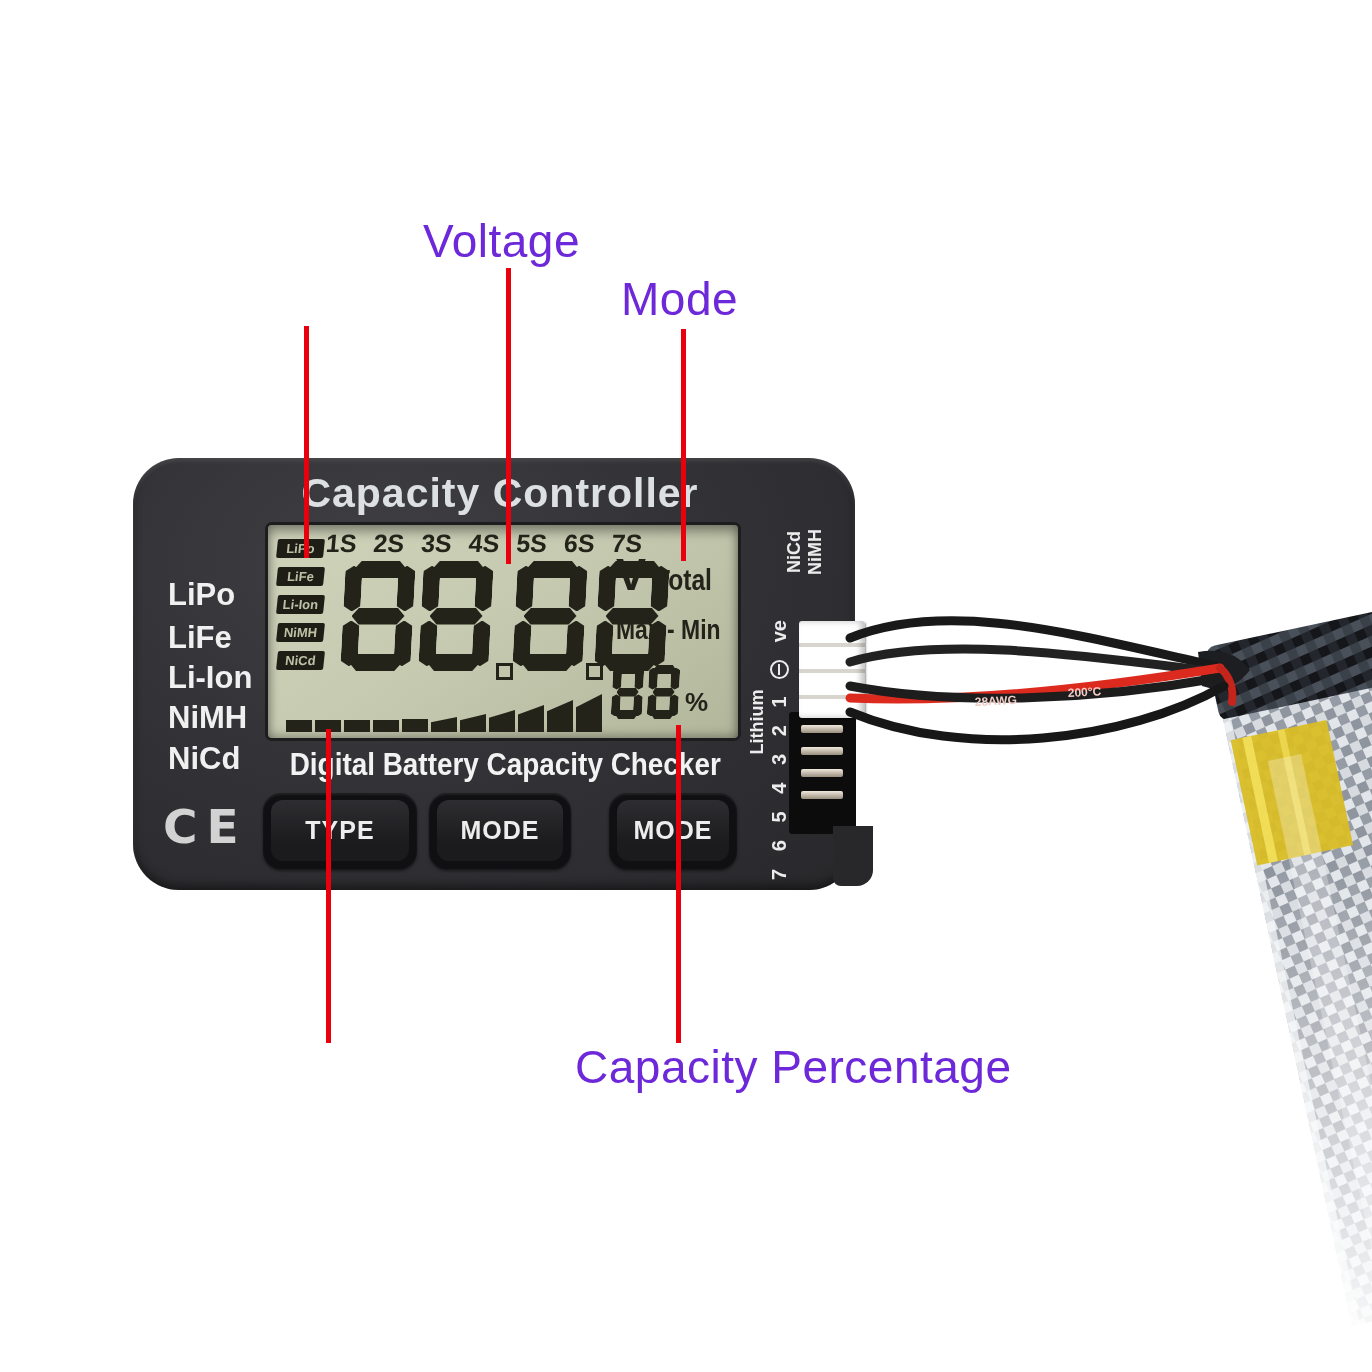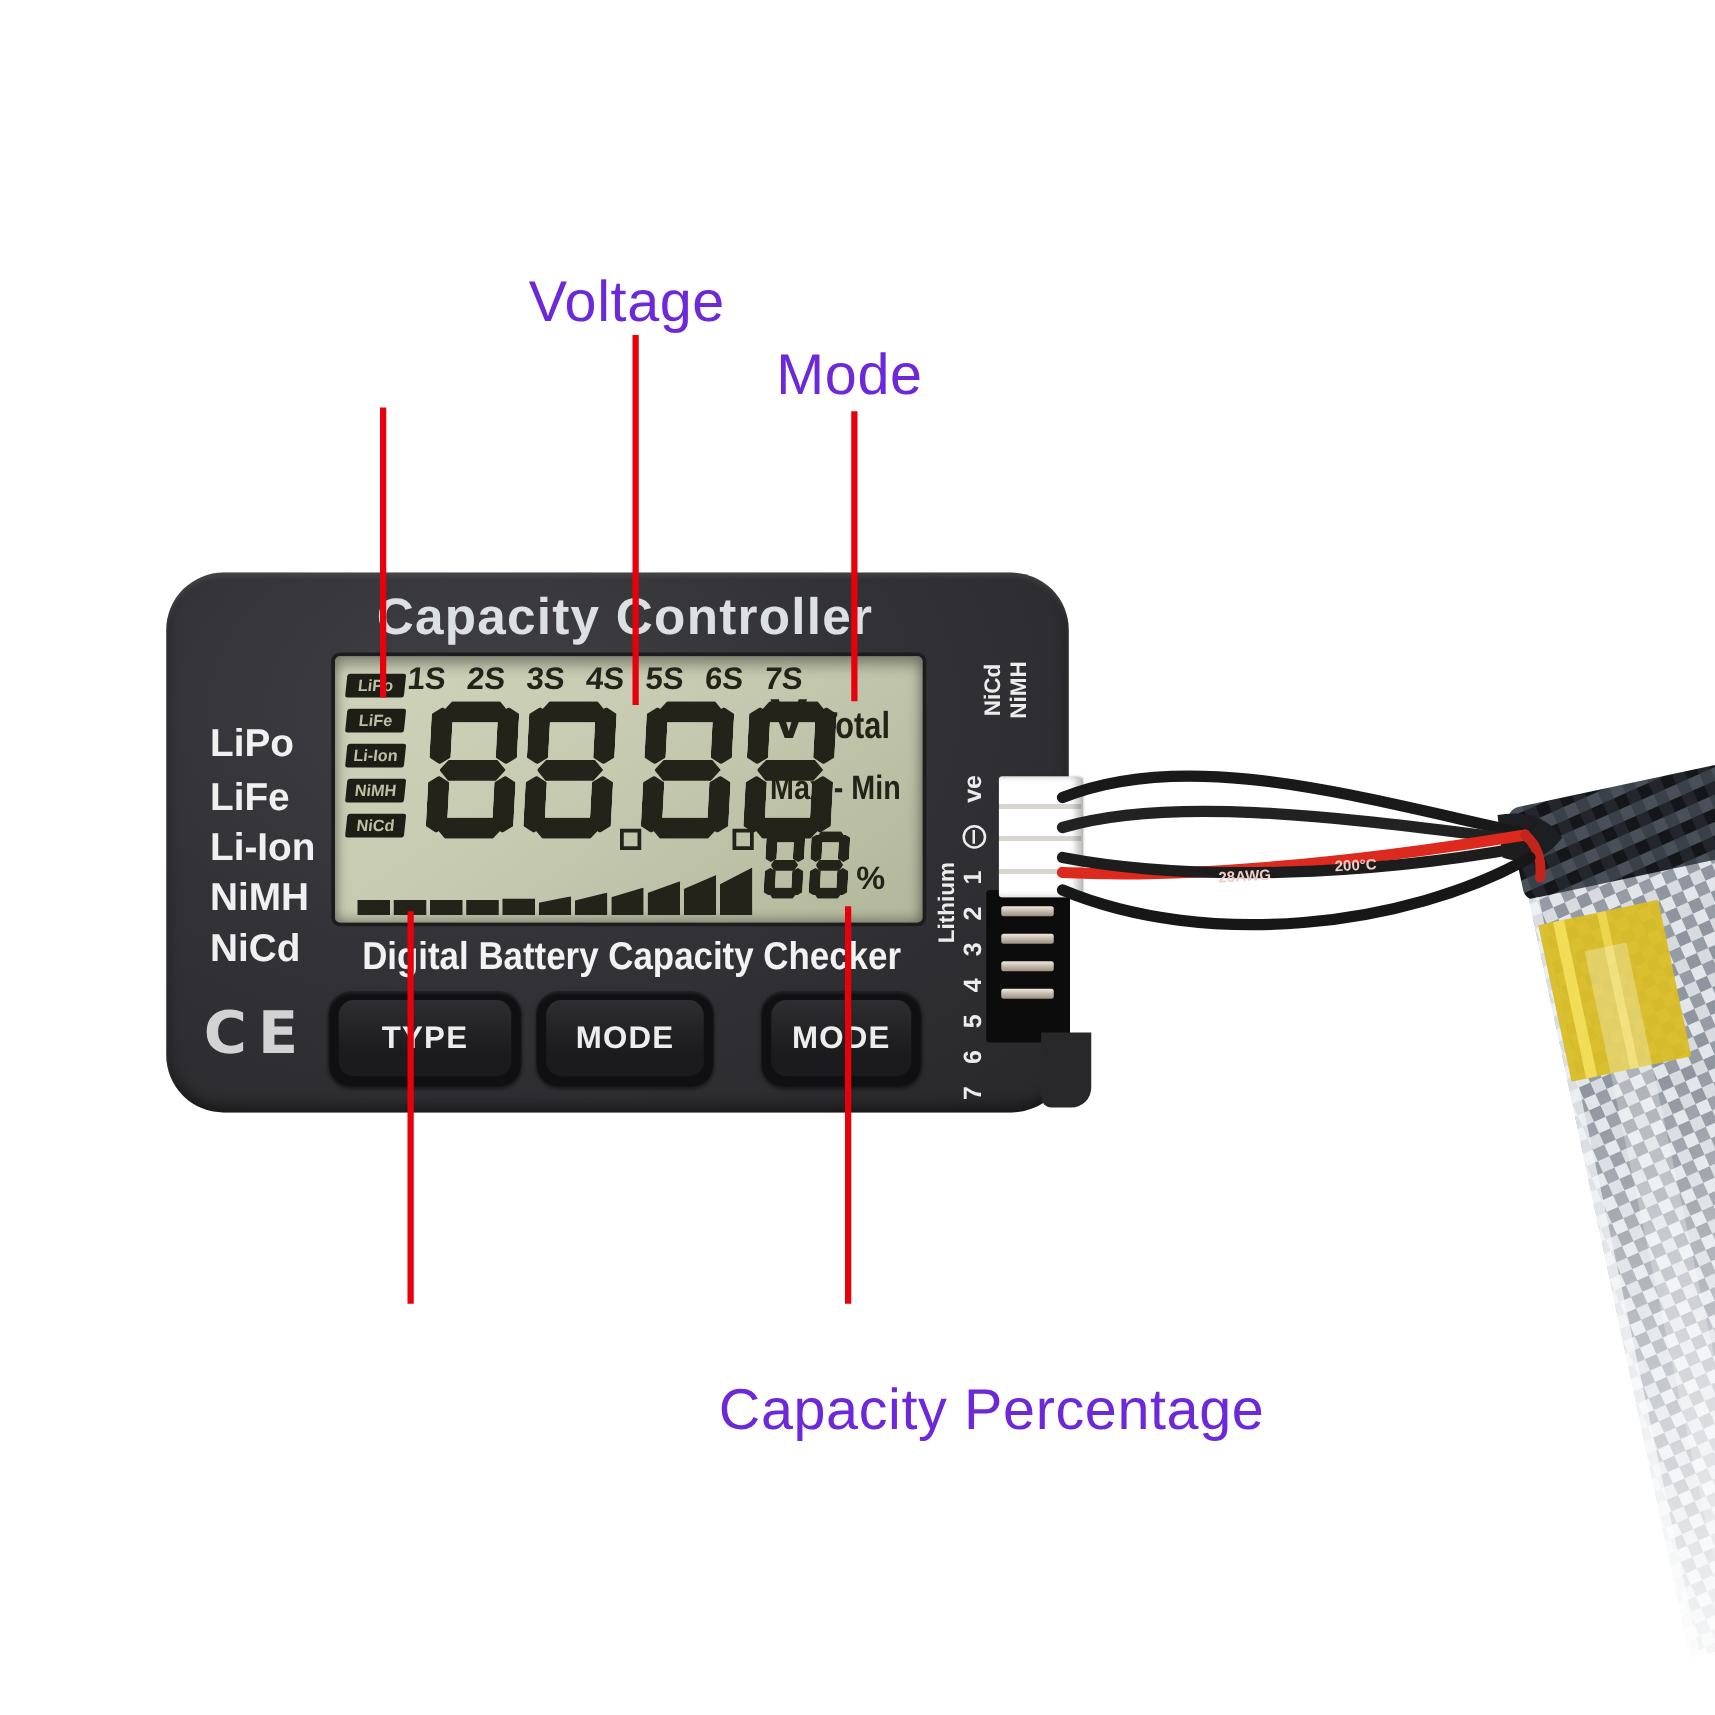--- a/index.html
+++ b/index.html
@@ -297,15 +297,15 @@
   </svg>
 
   <div class="rline" style="left:304px;top:326px;height:232px"></div>
   <div class="rline" style="left:506px;top:268px;height:296px"></div>
   <div class="rline" style="left:681px;top:329px;height:232px"></div>
   <div class="rline" style="left:326px;top:729px;height:314px"></div>
   <div class="rline" style="left:676px;top:725px;height:318px"></div>
 
   <div class="ann" style="left:423px;top:214px">Voltage</div>
   <div class="ann" style="left:621px;top:272px">Mode</div>
-  <div class="ann" style="left:575px;top:1100px">Capacity Percentage</div>
+  <div class="ann" style="left:575px;top:1040px">Capacity Percentage</div>
 
 </div>
 
 </body></html>

